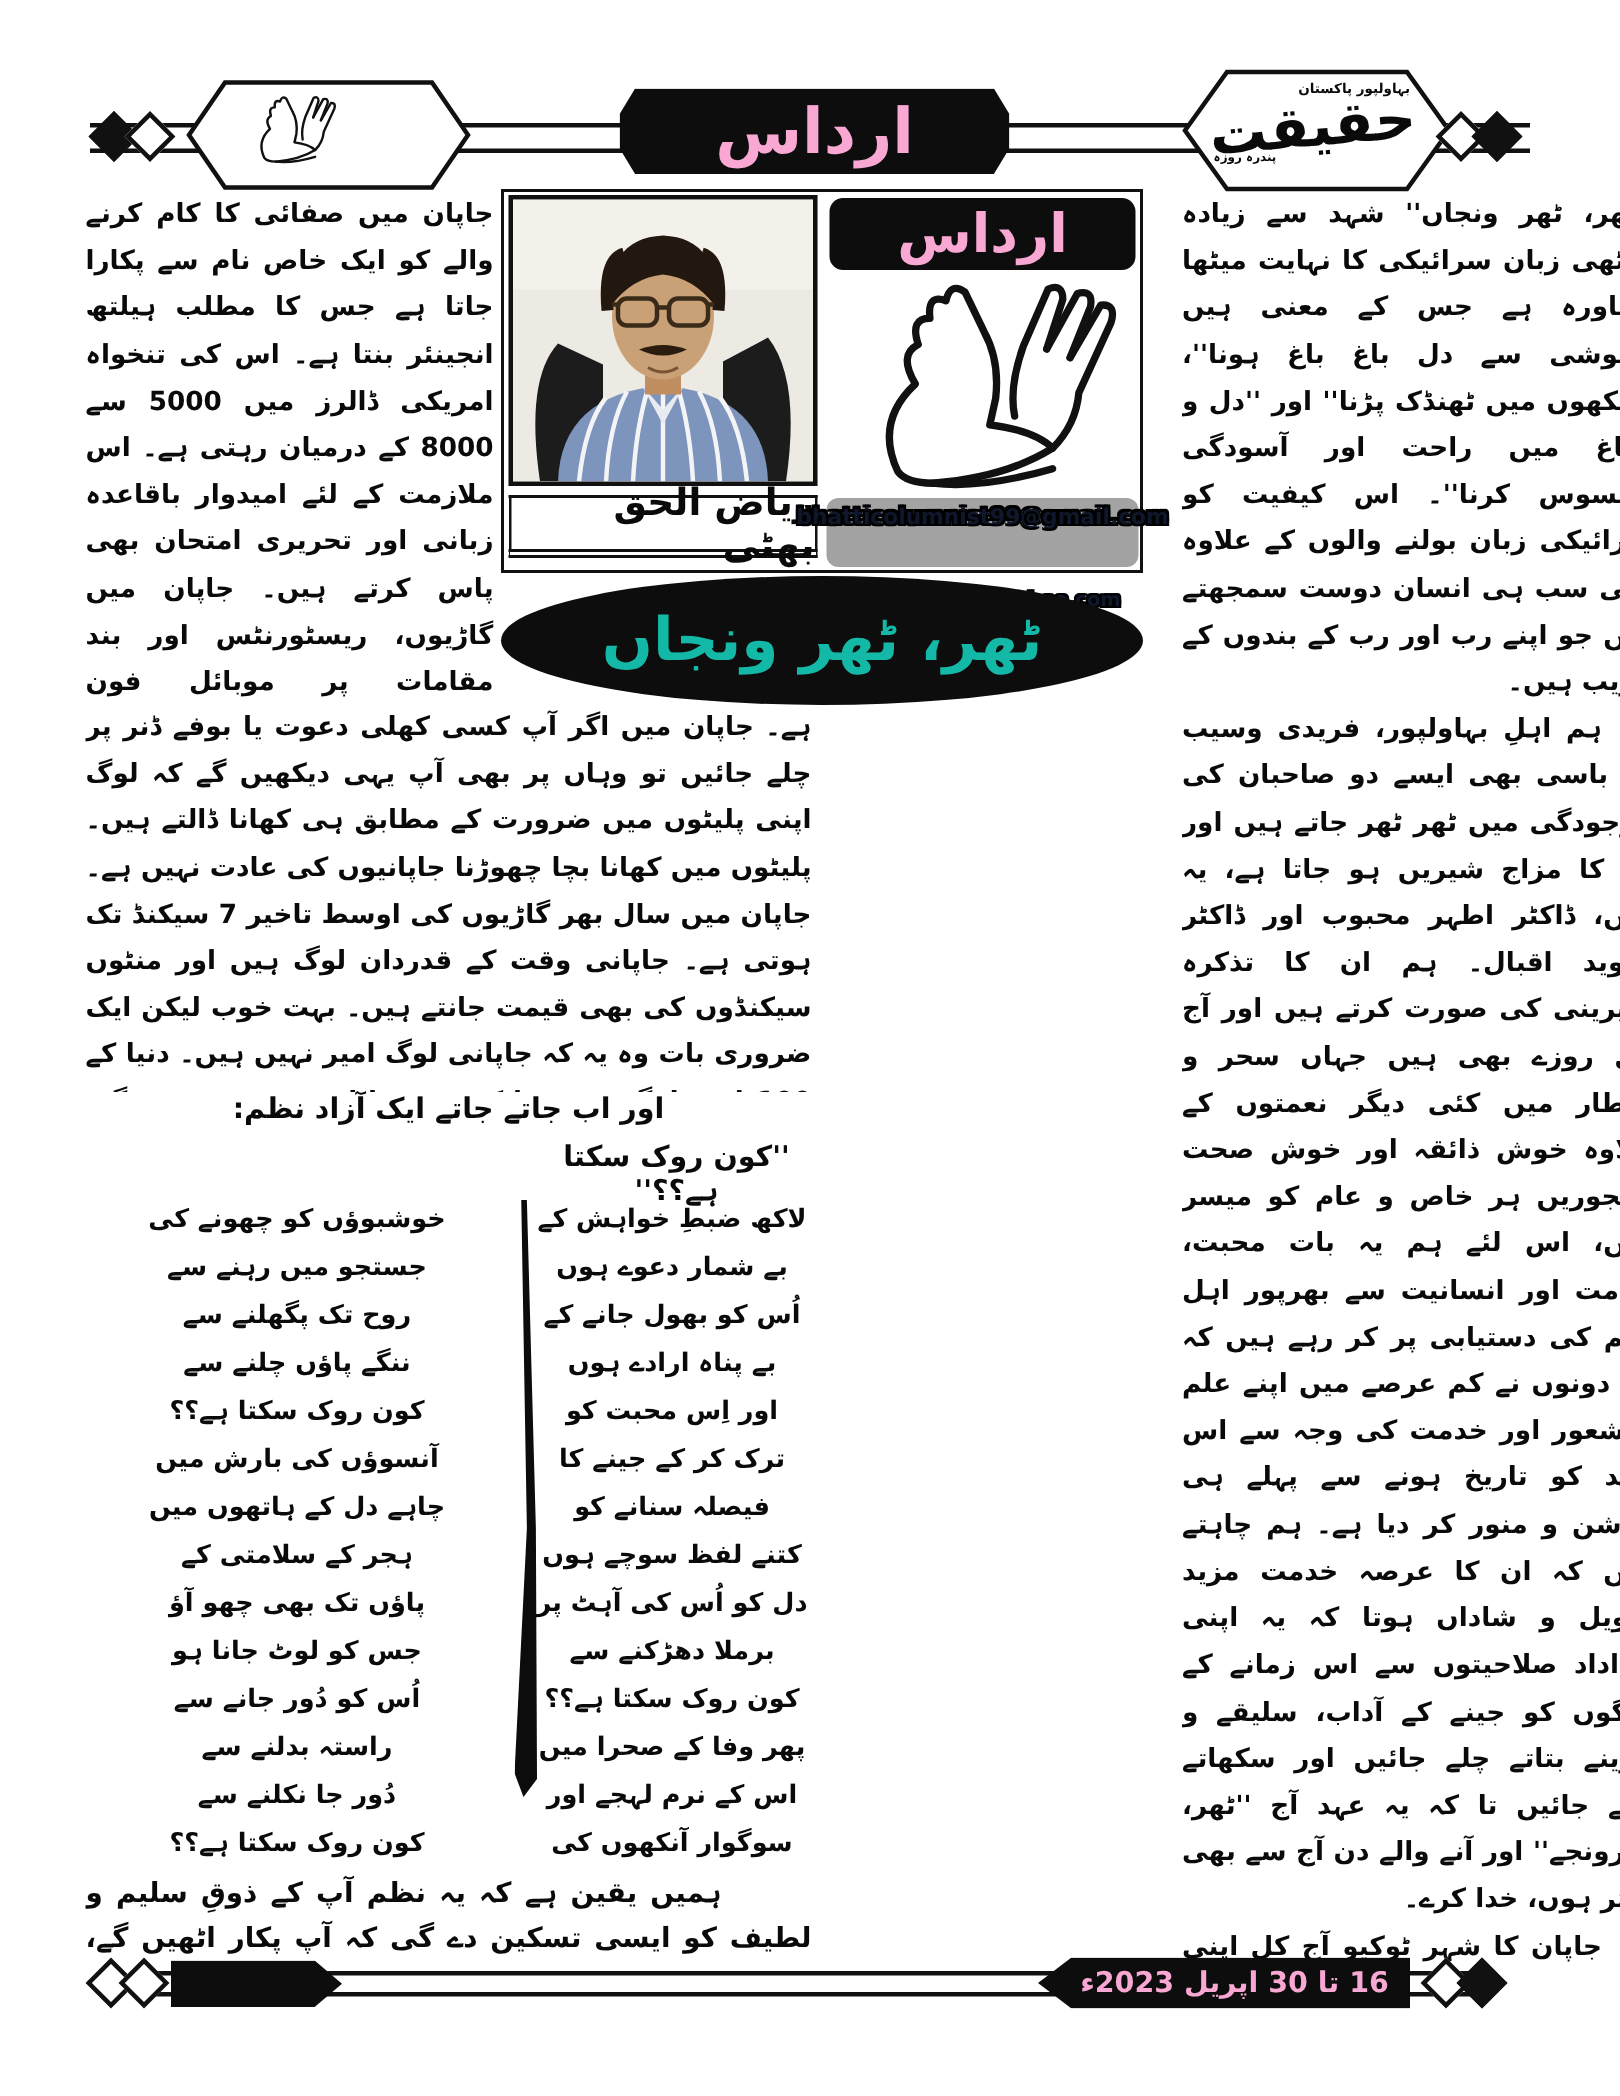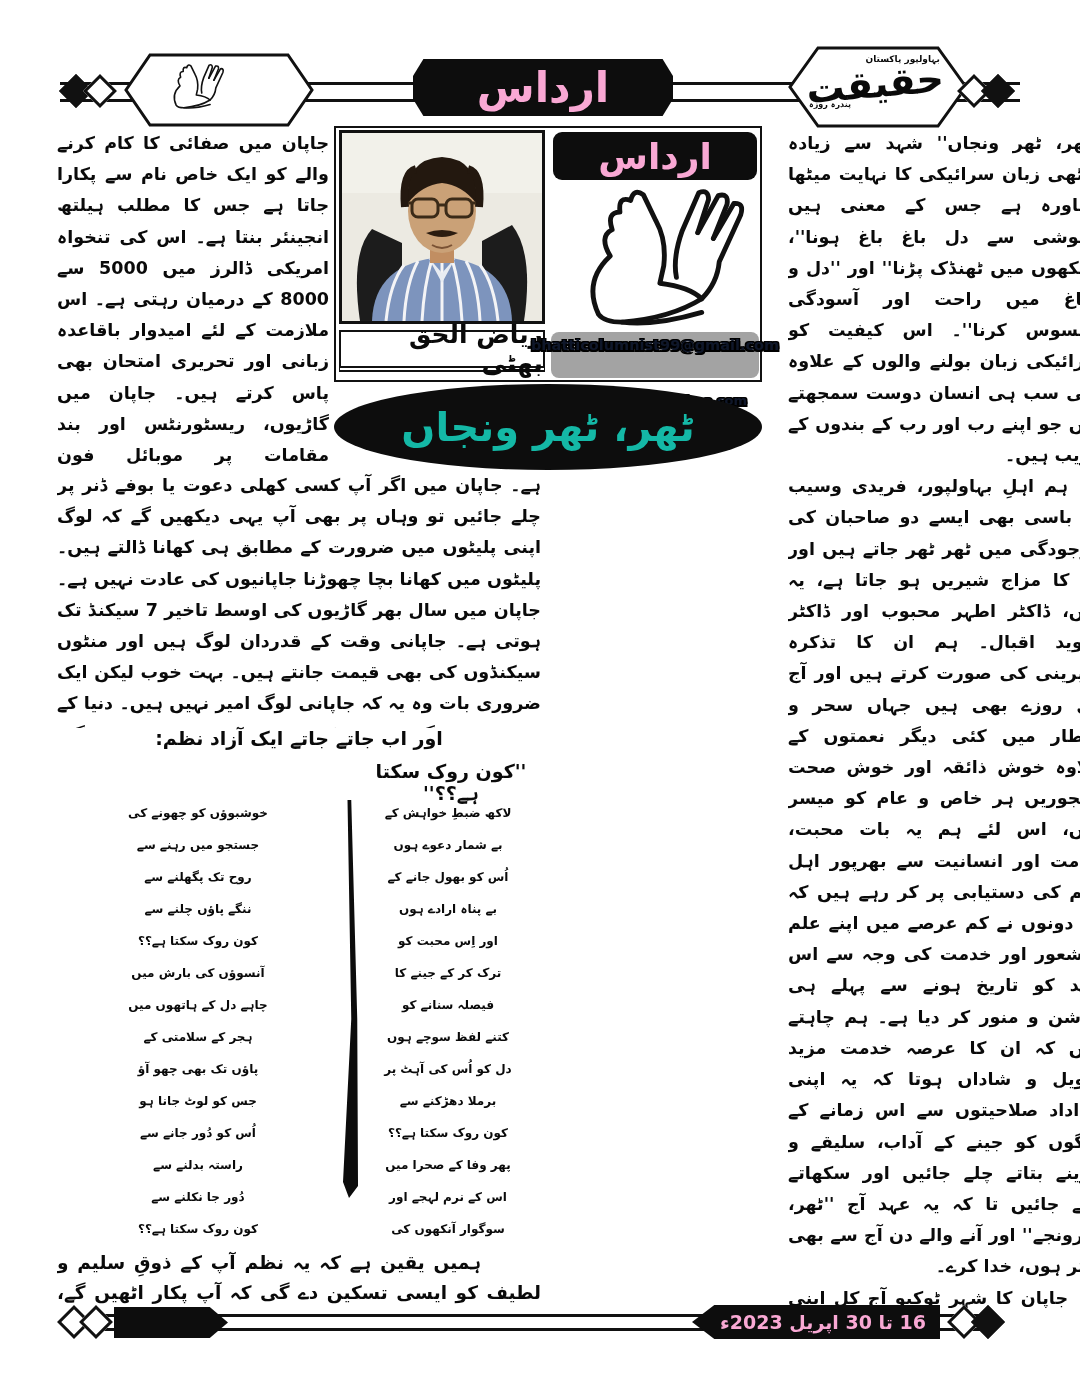--- a/index.html
+++ b/index.html
@@ -8,21 +8,21 @@
   .abs{position:absolute;}
   .urdu{direction:rtl;font-family:"DejaVu Sans",sans-serif;}
   .just{text-align:justify;text-align-last:right;}
   .hline{background:#111;height:3px;}
   .diamond{width:24px;height:24px;border:3px solid #111;transform:rotate(45deg);background:#fff;box-sizing:border-box;}
   .diamond.fill{background:#111;}
   .banner{background:#0d0d0d;color:#f9a8d4;display:flex;align-items:center;justify-content:center;
           font-weight:bold;}
   .oct{clip-path:polygon(4% 0,96% 0,100% 30%,100% 70%,96% 100%,4% 100%,0 70%,0 30%);}
   .body-col{font-size:17.5px;line-height:31.2px;font-weight:bold;overflow:hidden;}
-  .poem-line{display:block;text-align:center;font-weight:bold;font-size:12px;line-height:32px;white-space:nowrap;}
+  .poem-line{display:block;text-align:center;font-weight:bold;font-size:17px;line-height:32px;white-space:nowrap;}
   .outline-text{color:#0f172a;font-weight:bold;
      text-shadow:-1.5px -1.5px 0 #000,1.5px -1.5px 0 #000,-1.5px 1.5px 0 #000,1.5px 1.5px 0 #000,0 1.5px 0 #000,0 -1.5px 0 #000;margin-top:36px;}
   .frame{border:2px solid #111;box-sizing:border-box;}
   svg{display:block;}
 </style>
 </head>
 <body>
 
 <div class="page">
 

